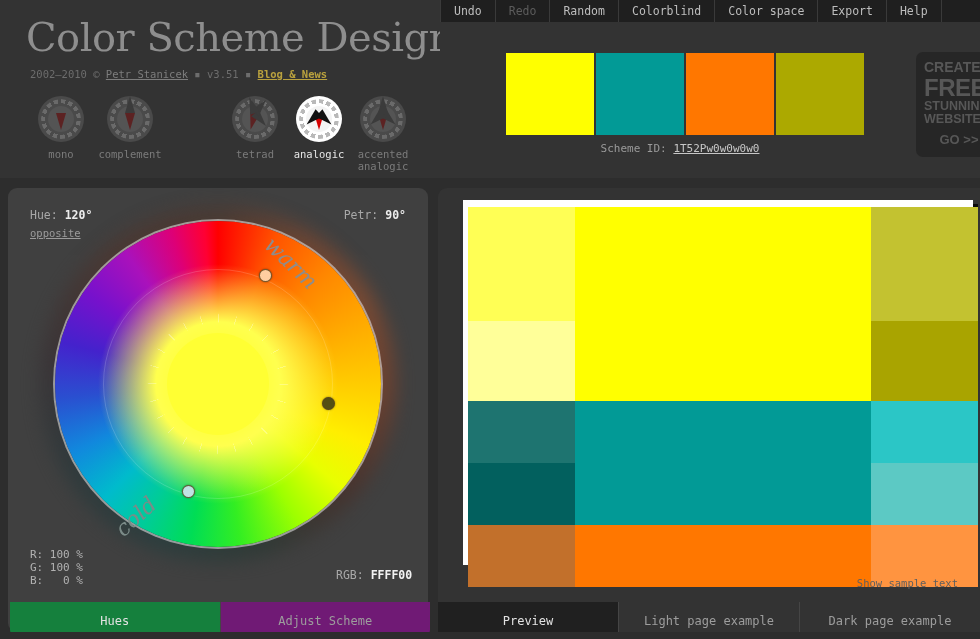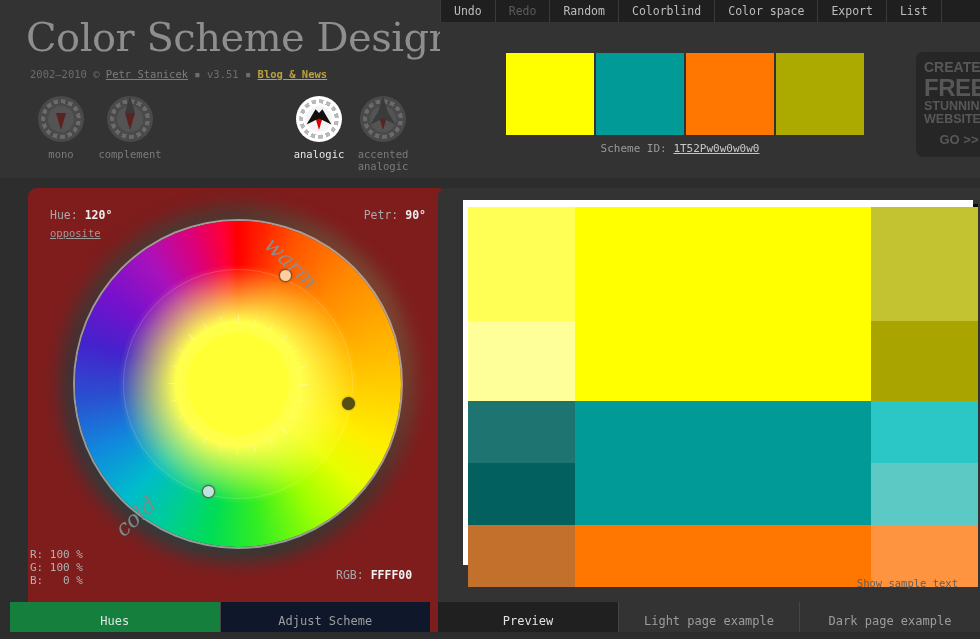--- a/index.html
+++ b/index.html
@@ -95,22 +95,22 @@
     font-family: "Liberation Sans", sans-serif; line-height: 1.05;
   }
   #ad-box .l1 { font-size: 14px; font-weight: bold; }
   #ad-box .l2 { font-size: 24px; font-weight: bold; letter-spacing: -0.5px; }
   #ad-box .l3 { font-size: 12.5px; font-weight: bold; }
   #ad-box .l4 { font-size: 12.5px; font-weight: bold; }
   #ad-box .l5 { font-size: 13px; font-weight: bold; text-align: center; margin-top: 7px; padding-right: 2px;}
 
   
   #left-panel {
-    position: absolute; left: 28px; top: 188px; width: 420px; height: 444px;
-    background: #7f1d1d; border-radius: 9px;
+    position: absolute; left: 8px; top: 188px; width: 420px; height: 444px;
+    background: #404040; border-radius: 9px;
   }
   #wheel-stage { position: absolute; left: 0; top: 0; width: 420px; height: 408px; overflow: hidden; border-radius: 9px 9px 0 0; }
   #hue-label { position: absolute; left: 22px; top: 20px; font-size: 11.5px; color: #a8a8a8; z-index: 5;}
   #hue-label b { color: #ededed; }
   #opposite-link { position: absolute; left: 22px; top: 39px; font-size: 10.5px; color: #9b9b9b; text-decoration: underline; z-index: 5;}
   #angle-label { position: absolute; right: 22px; top: 20px; font-size: 11.5px; color: #a8a8a8; z-index: 5;}
   #angle-label b { color: #ededed; }
 
   #wheel-glow {
     position: absolute; left: 32px; top: 18px; width: 356px; height: 356px;
@@ -183,21 +183,21 @@
   }
   #rgb-hex b { color: #f2f2f2; }
 
   
   #left-tabs {
     position: absolute; left: 10px; top: 602px; width: 420px; height: 37px;
     display: flex; border-radius: 0 0 9px 9px; overflow: hidden;
   }
   #left-tabs .tab {
     flex: 1; display: flex; align-items: center; justify-content: center;
-    font-size: 12px; background: #0f172a; color: #9d9d9d;
+    font-size: 12px; background: #701a75; color: #9d9d9d;
     border-left: 1px solid #454545;
   }
   #left-tabs .tab:first-child { border-left: none; }
   #left-tabs .tab.active { background: #15803d; color: #e2e2e2; border-left: none; }
 
   
   #right-panel {
     position: absolute; left: 438px; top: 188px; width: 542px; height: 444px;
     background: #333333; border-radius: 9px 0 0 9px;
   }
@@ -261,20 +261,31 @@
         <div class="dial">
           <div class="ticks"></div>
             <div class="inner"></div>
           <div class="wedge red" style="transform:translate(-5px,-23px) rotate(180deg)"></div>
           <div class="wedge" style="transform:translate(-5px,-23px) rotate(0deg)"></div>
         </div>
         <div class="label">complement</div>
       </div>
 
 
+      <div class="stype" style="left:194px">
+        <div class="dial">
+          <div class="ticks"></div>
+            <div class="inner"></div>
+          <div class="wedge red" style="transform:translate(-5px,-23px) rotate(195deg)"></div>
+          <div class="wedge" style="transform:translate(-5px,-23px) rotate(140deg)"></div>
+          <div class="wedge" style="transform:translate(-5px,-23px) rotate(40deg)"></div>
+          <div class="wedge" style="transform:translate(-5px,-23px) rotate(-20deg)"></div>
+        </div>
+        <div class="label">tetrad</div>
+      </div>
 
       <div class="stype active" style="left:258px">
         <div class="dial">
           <div class="ticks"></div>
             <div class="inner"></div>
           <div class="wedge red" style="transform:translate(-5px,-23px) rotate(180deg)"></div>
           <div class="wedge" style="transform:translate(-5px,-23px) rotate(133deg)"></div>
           <div class="wedge" style="transform:translate(-5px,-23px) rotate(227deg)"></div>
         </div>
         <div class="label">analogic</div>
@@ -294,21 +305,21 @@
     </div>
   </div>
 
   <div id="topnav">
     <div class="nav-item first">Undo</div>
     <div class="nav-item disabled">Redo</div>
     <div class="nav-item">Random</div>
     <div class="nav-item">Colorblind</div>
     <div class="nav-item">Color space</div>
     <div class="nav-item">Export</div>
-    <div class="nav-item">List</div>
+    <div class="nav-item">Help</div>
   </div>
 
   <div id="swatch-zone">
     <div id="swatches">
       <div class="swatch" style="background: rgb(255, 255, 0);"></div>
       <div class="swatch" style="background: rgb(2, 154, 150);"></div>
       <div class="swatch" style="background: rgb(255, 119, 0);"></div>
       <div class="swatch" style="background: rgb(172, 169, 0);"></div>
     </div>
     <div id="scheme-id-line">

